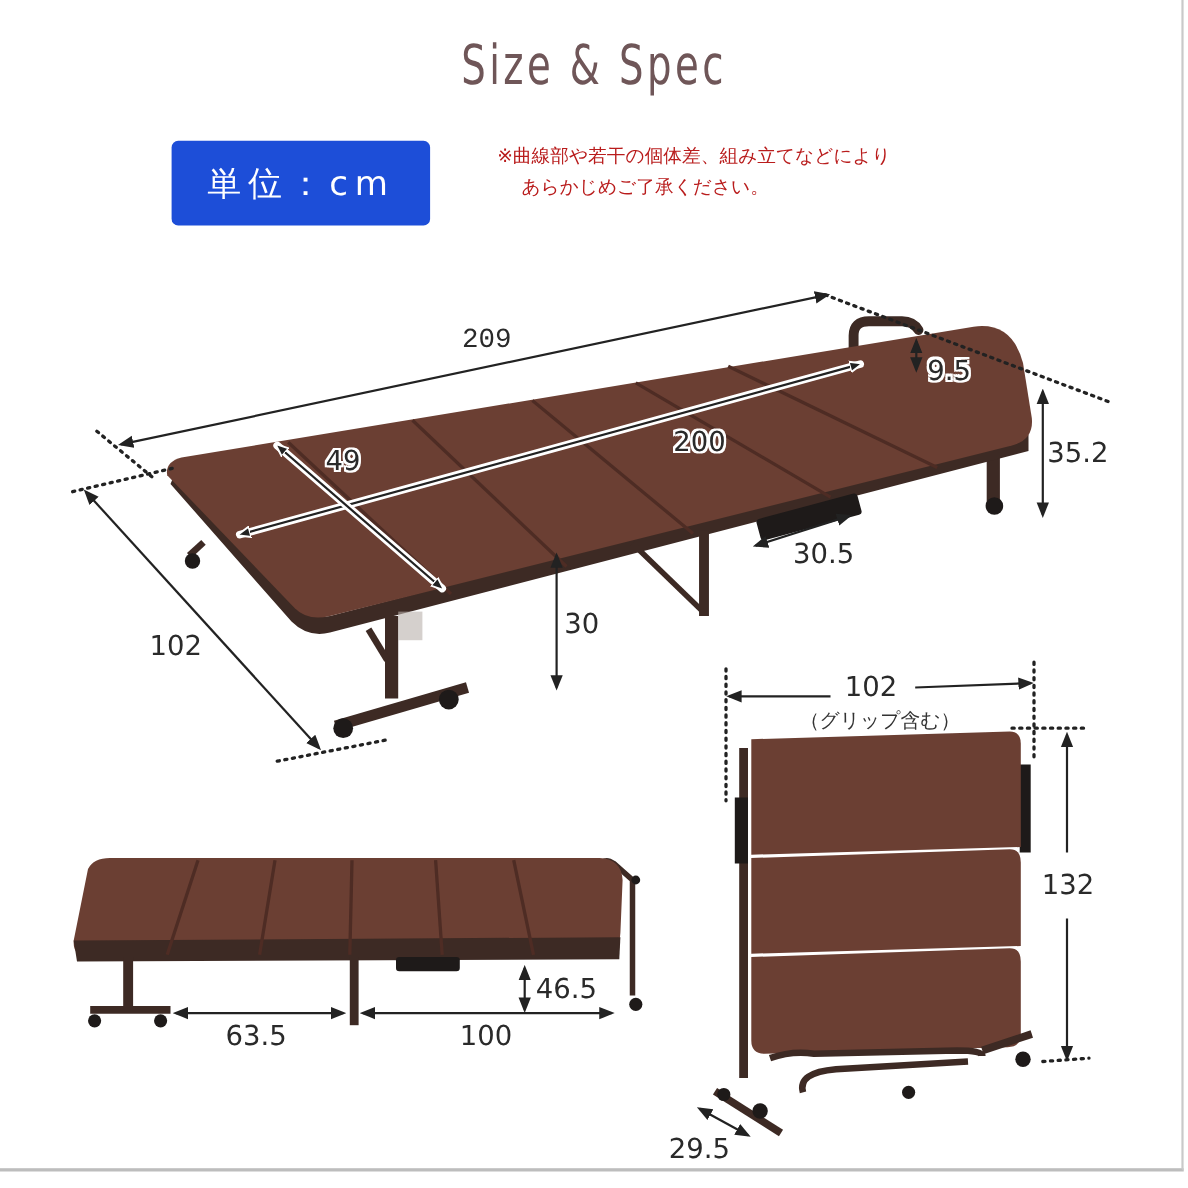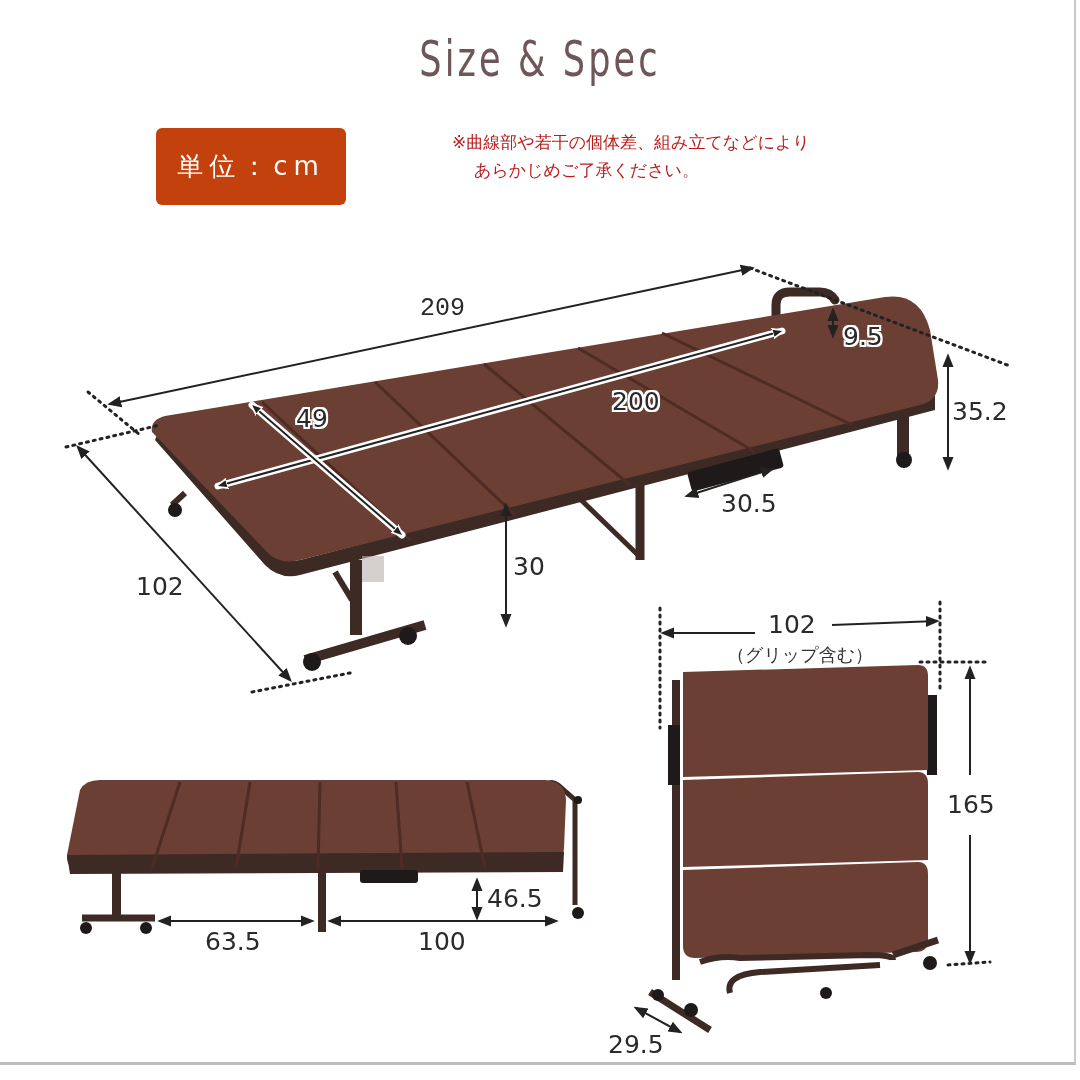--- a/index.html
+++ b/index.html
@@ -3,23 +3,23 @@
   <meta charset="utf-8">
   <style>
     html, body { margin: 0; padding: 0; background: #ffffff; }
     body { width: 1080px; height: 1080px; position: relative; overflow: hidden;
            font-family: "DejaVu Sans", "Liberation Sans", sans-serif; color: #222; }
     .frame { position: absolute; left: 0; top: 0; width: 1074px; height: 1062px;
              background: #fff; border-right: 2px solid #c9c9c9; border-bottom: 3px solid #bdbdbd; }
     .title { position: absolute; left: 0; width: 1080px; top: 30px; text-align: center;
              font-family: "DejaVu Sans Condensed", "DejaVu Sans", sans-serif; font-stretch: condensed;
              font-size: 50px; letter-spacing: 4px; color: #6f5658; transform: scaleX(0.78); transform-origin: 540px 0; }
-    .unit-badge { position: absolute; left: 156px; top: 128px; width: 190px; height: 77px;
-                  background: #c2410c; border-radius: 6px; color: #fff; display: flex;
-                  align-items: center; justify-content: center; font-size: 26px; letter-spacing: 6px; }
+    .unit-badge { position: absolute; left: 156px; top: 128px; width: 235px; height: 77px;
+                  background: #1d4ed8; border-radius: 6px; color: #fff; display: flex;
+                  align-items: center; justify-content: center; font-size: 31px; letter-spacing: 6px; }
     .note { position: absolute; left: 452px; top: 128px; font-size: 17px; line-height: 28px; color: #b91c1c; }
     .note .l2, .note .l3 { padding-left: 22px; }
     svg.art { position: absolute; left: 0; top: 0; }
     .dim { position: absolute; font-size: 25px; color: #2a2a2a; font-family: "DejaVu Sans", sans-serif; }
     .dim.halo { text-shadow: -2px 0 #fff, 2px 0 #fff, 0 -2px #fff, 0 2px #fff, -2px -2px #fff, 2px 2px #fff, -2px 2px #fff, 2px -2px #fff; }
     .sub { position: absolute; font-size: 18px; color: #333; }
   </style>
 </head>
 <body>
 
@@ -171,14 +171,14 @@
 <div class="dim halo" style="left:843px; top:322px;">9.5</div>
 <div class="dim" style="left:952px; top:397px;">35.2</div>
 <div class="dim" style="left:721px; top:489px;">30.5</div>
 
 <div class="dim" style="left:205px; top:927px;">63.5</div>
 <div class="dim" style="left:418px; top:927px;">100</div>
 <div class="dim" style="left:487px; top:884px;">46.5</div>
 
 <div class="dim" style="left:768px; top:610px;">102</div>
 <div class="sub" style="left:727px; top:643px;">（グリップ含む）</div>
-<div class="dim" style="left:947px; top:790px;">165</div>
+<div class="dim" style="left:947px; top:790px;">132</div>
 <div class="dim" style="left:608px; top:1030px;">29.5</div>
 
 </body></html>

